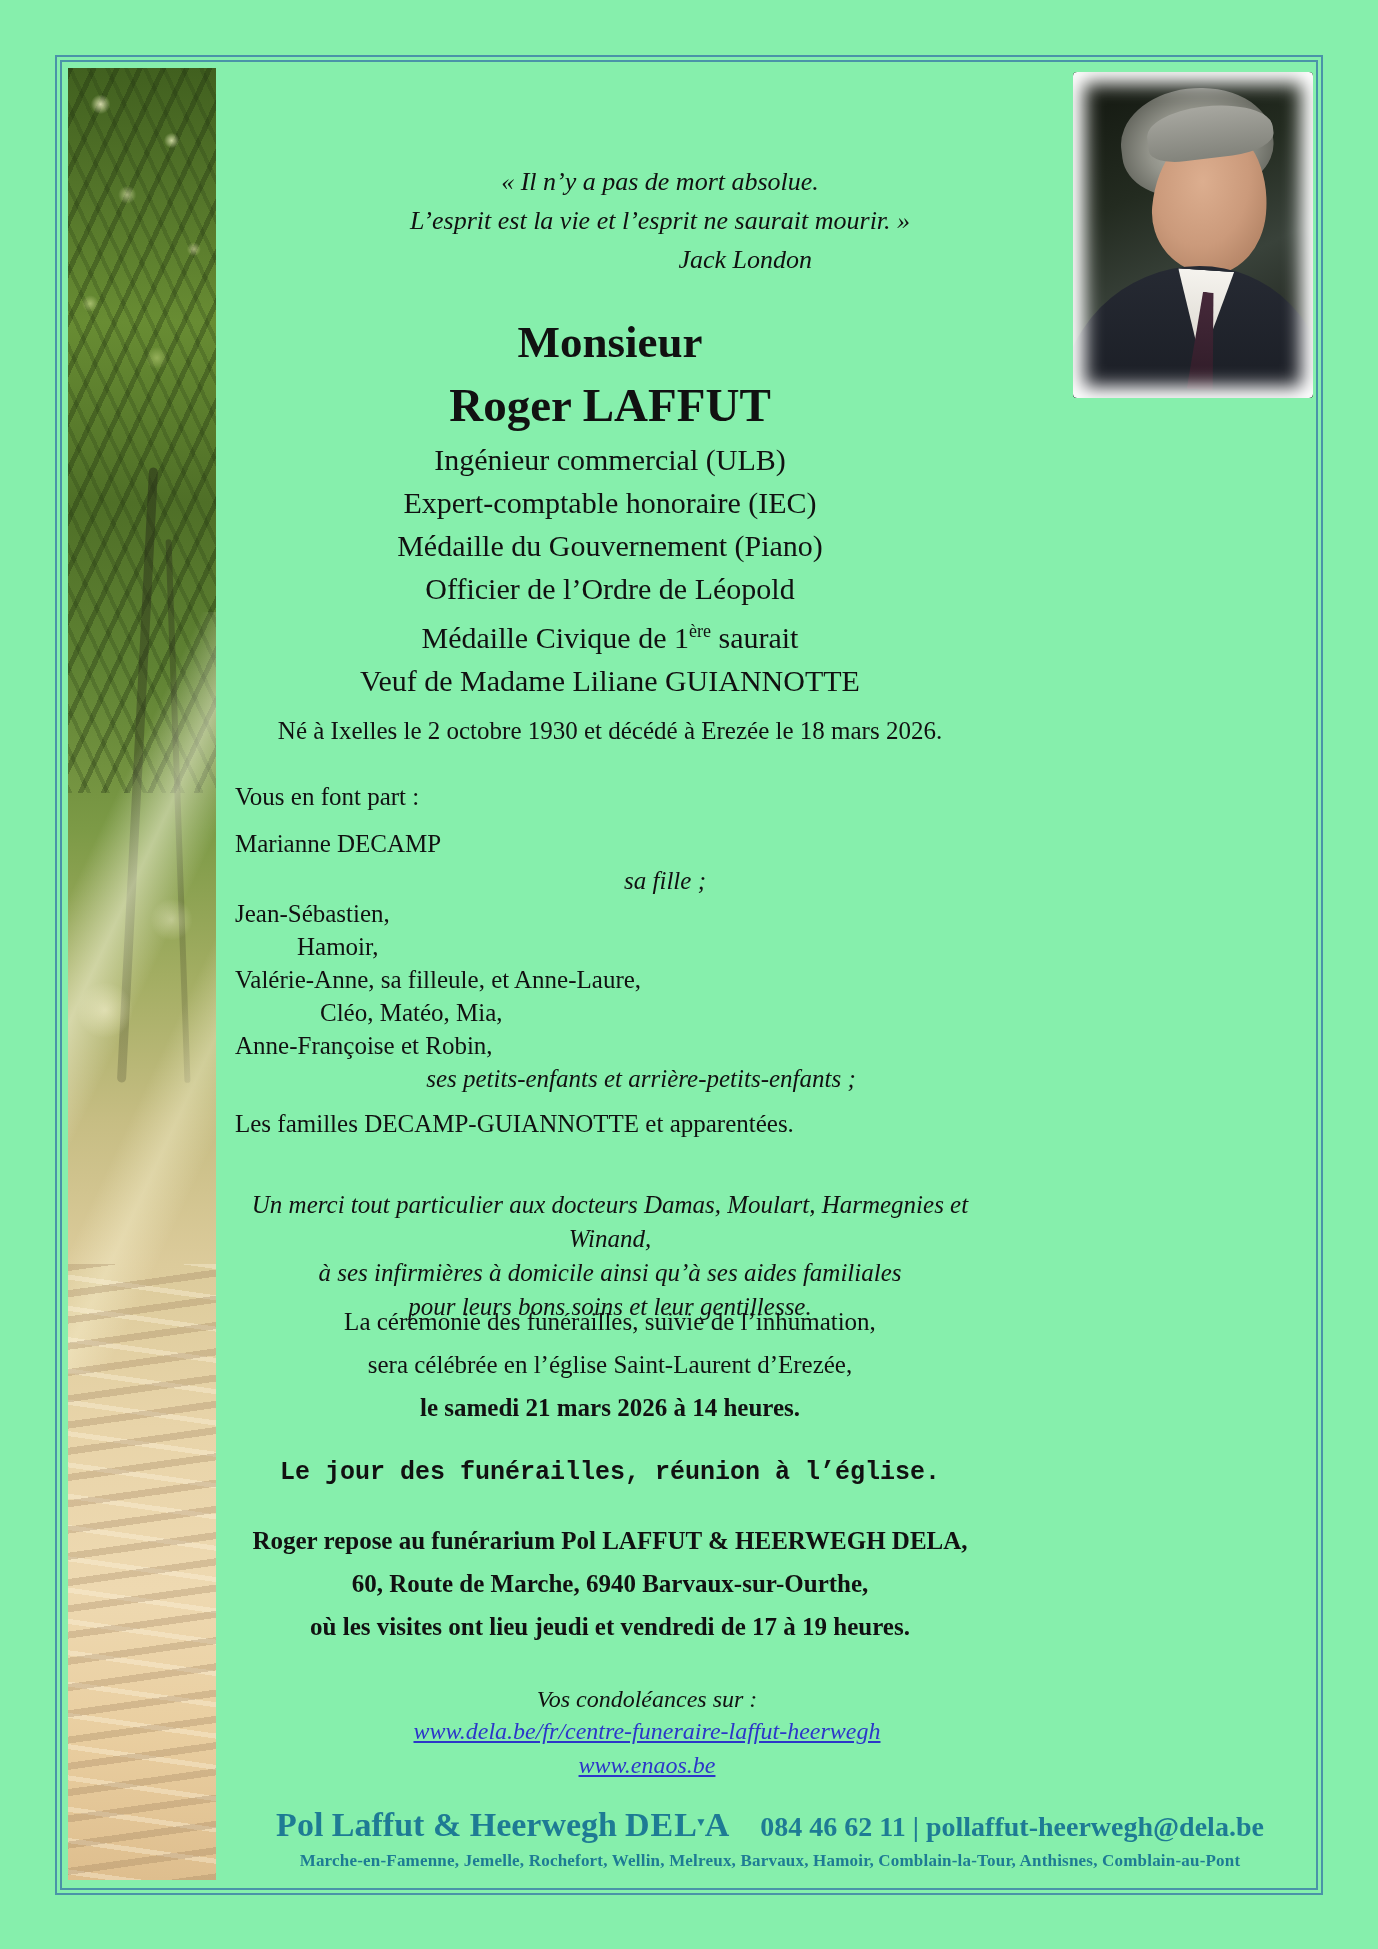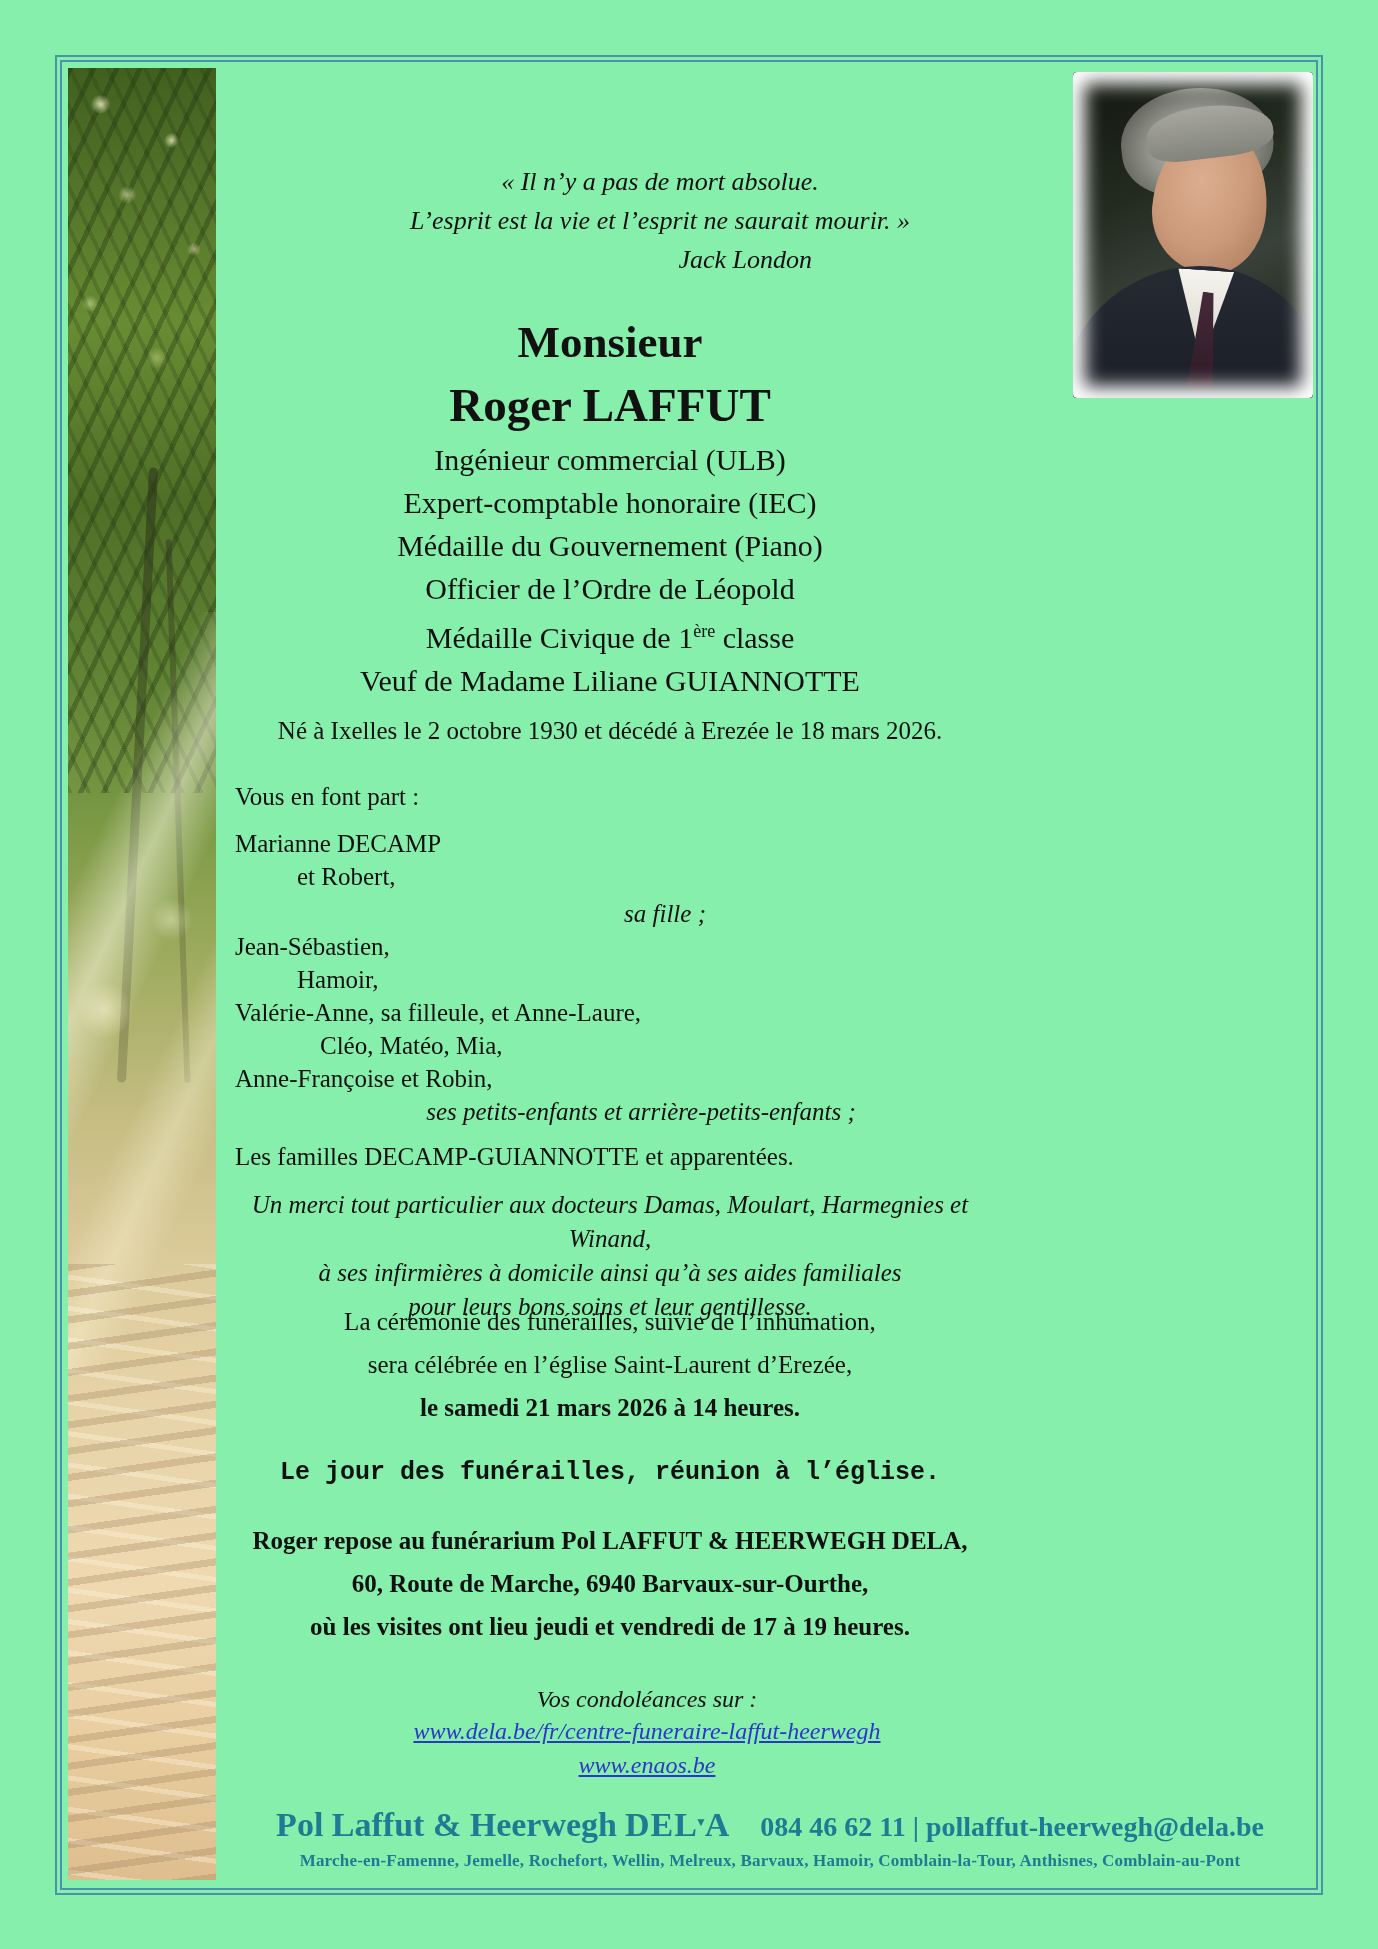--- a/index.html
+++ b/index.html
@@ -128,29 +128,28 @@
   </div>
   <div class="abs quote-author">Jack London</div>
 
   <div class="abs titleblock">
     <div class="t-title">Monsieur</div>
     <div class="t-name">Roger LAFFUT</div>
     <div class="cred">Ingénieur commercial (ULB)</div>
     <div class="cred">Expert-comptable honoraire (IEC)</div>
     <div class="cred">Médaille du Gouvernement (Piano)</div>
     <div class="cred">Officier de l’Ordre de Léopold</div>
-    <div class="cred"><span>Médaille Civique de 1</span><sup>ère</sup><span> classe</span></div>
+    <div class="cred"><span>Médaille Civique de 1</span><sup>ère</sup><span> saurait</span></div>
     <div class="cred">Veuf de Madame Liliane GUIANNOTTE</div>
     <div class="lifedates">Né à Ixelles le 2 octobre 1930 et décédé à Erezée le 18 mars 2026.</div>
   </div>
 
   <div class="abs family">
     <div class="f-intro">Vous en font part :</div>
     <div>Marianne DECAMP</div>
-    <div class="indent1">et Robert,</div>
     <div class="f-right f-gap">sa fille ;</div>
     <div>Jean-Sébastien,</div>
     <div class="indent1">Hamoir,</div>
     <div>Valérie-Anne, sa filleule, et Anne-Laure,</div>
     <div class="indent2">Cléo, Matéo, Mia,</div>
     <div>Anne-Françoise et Robin,</div>
     <div class="f-right pets">ses petits-enfants et arrière-petits-enfants ;</div>
     <div class="f-fam">Les familles DECAMP-GUIANNOTTE et apparentées.</div>
   </div>
 

